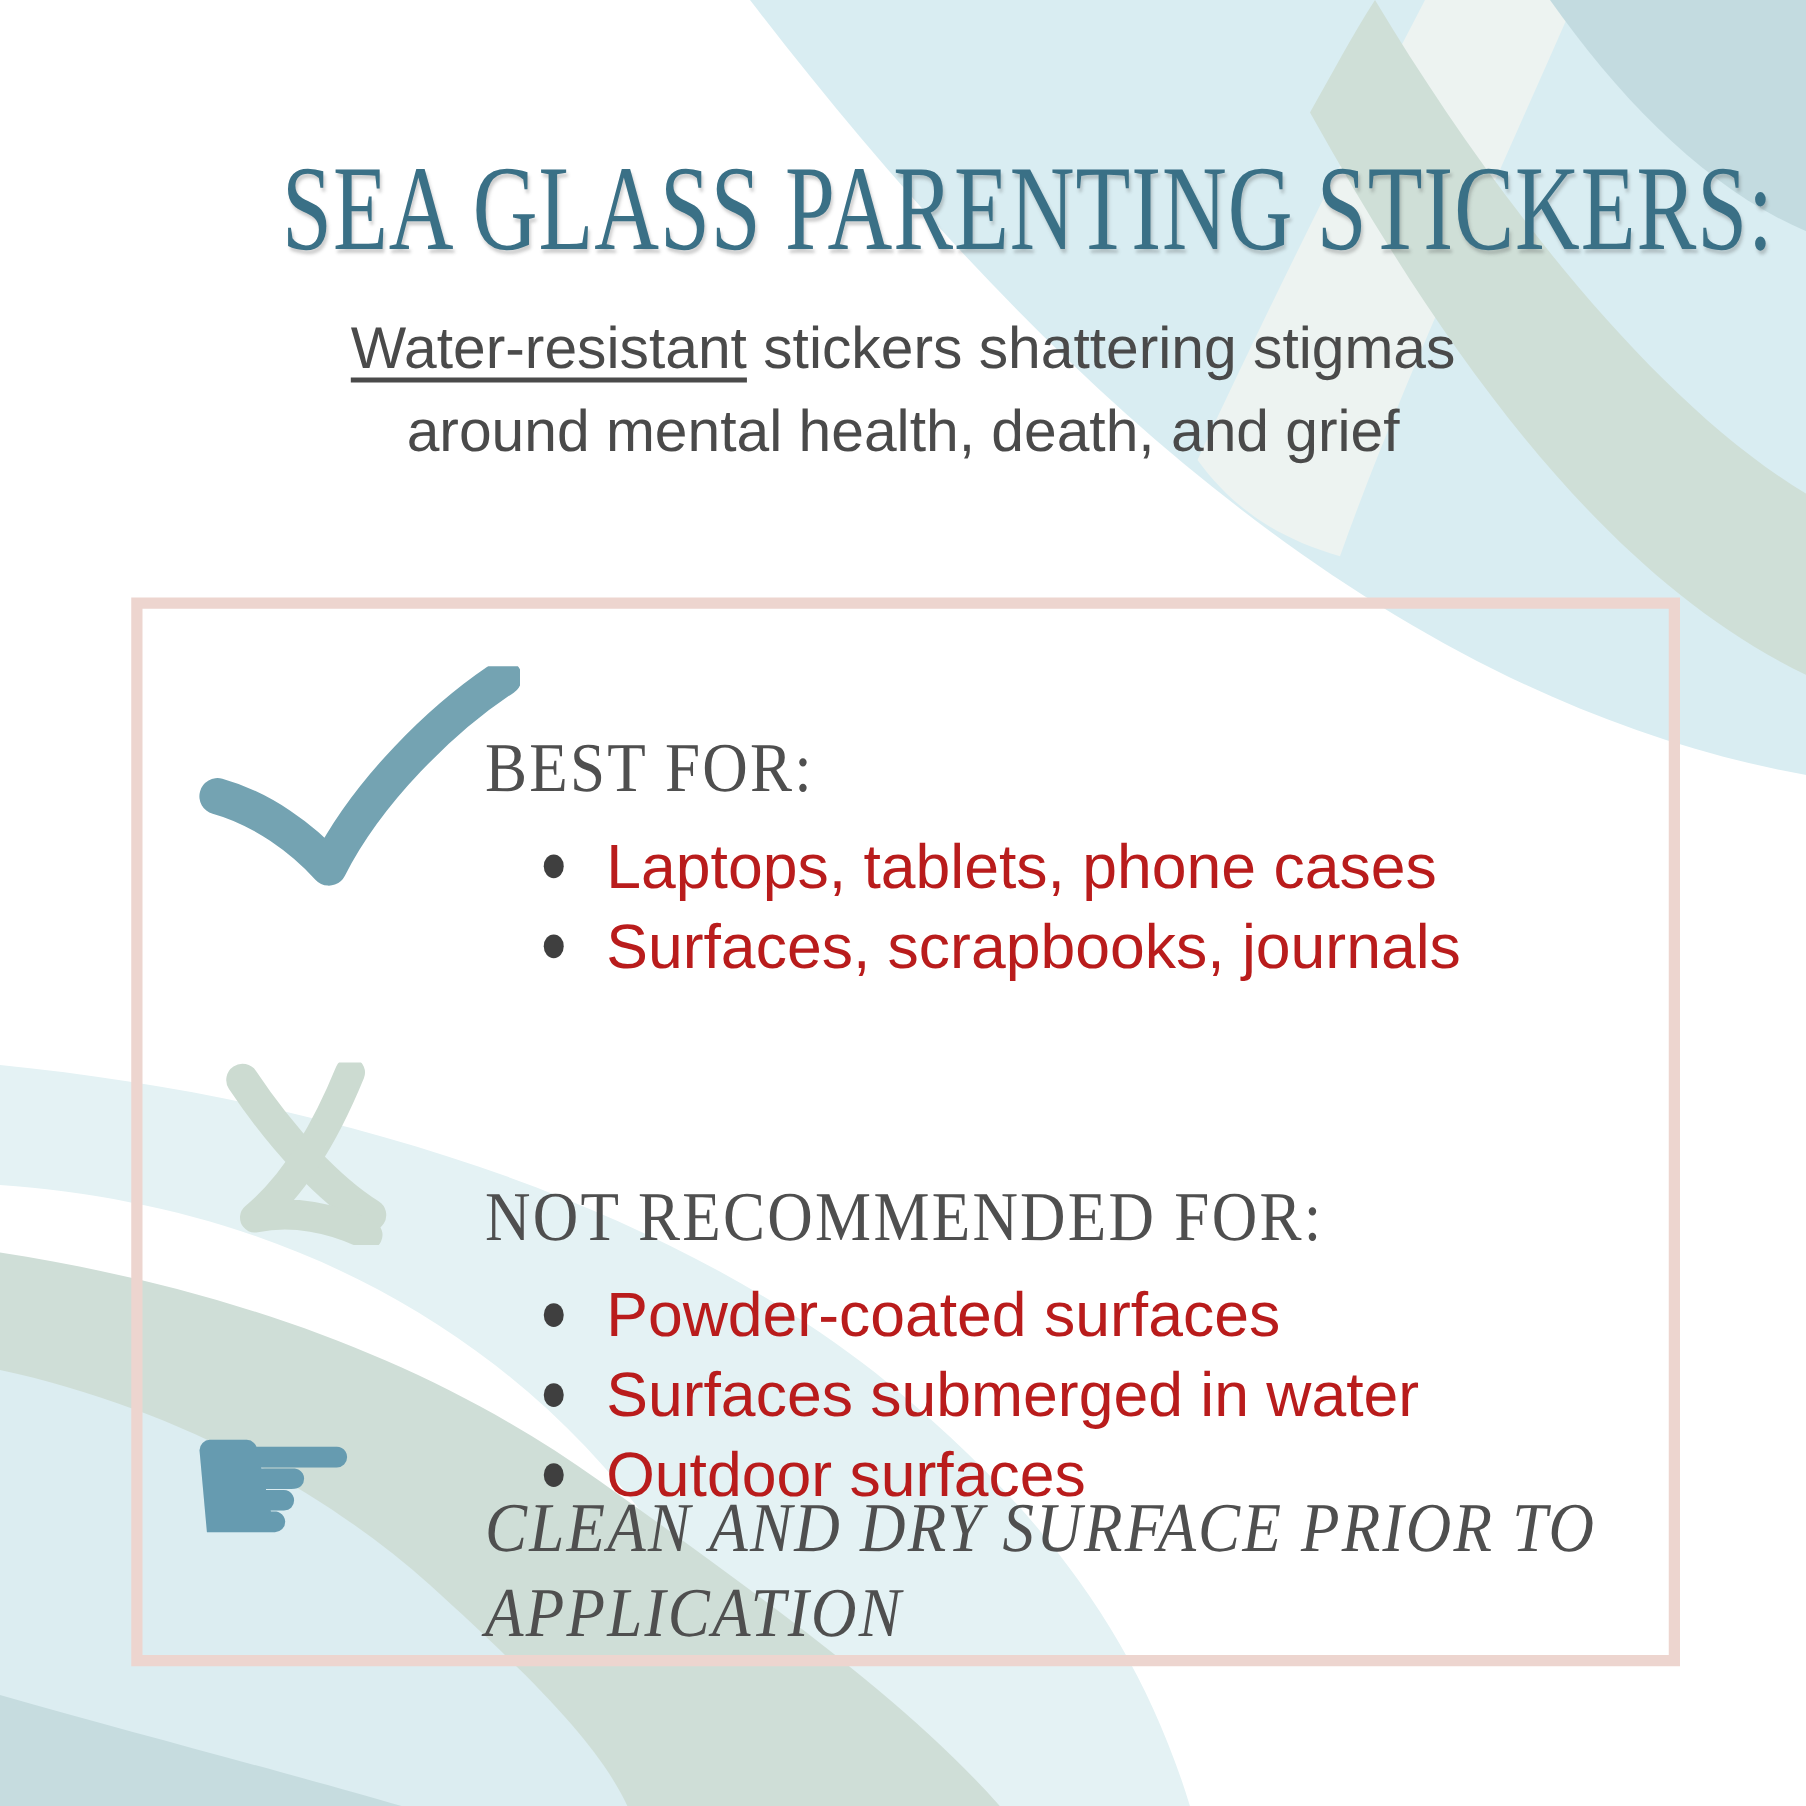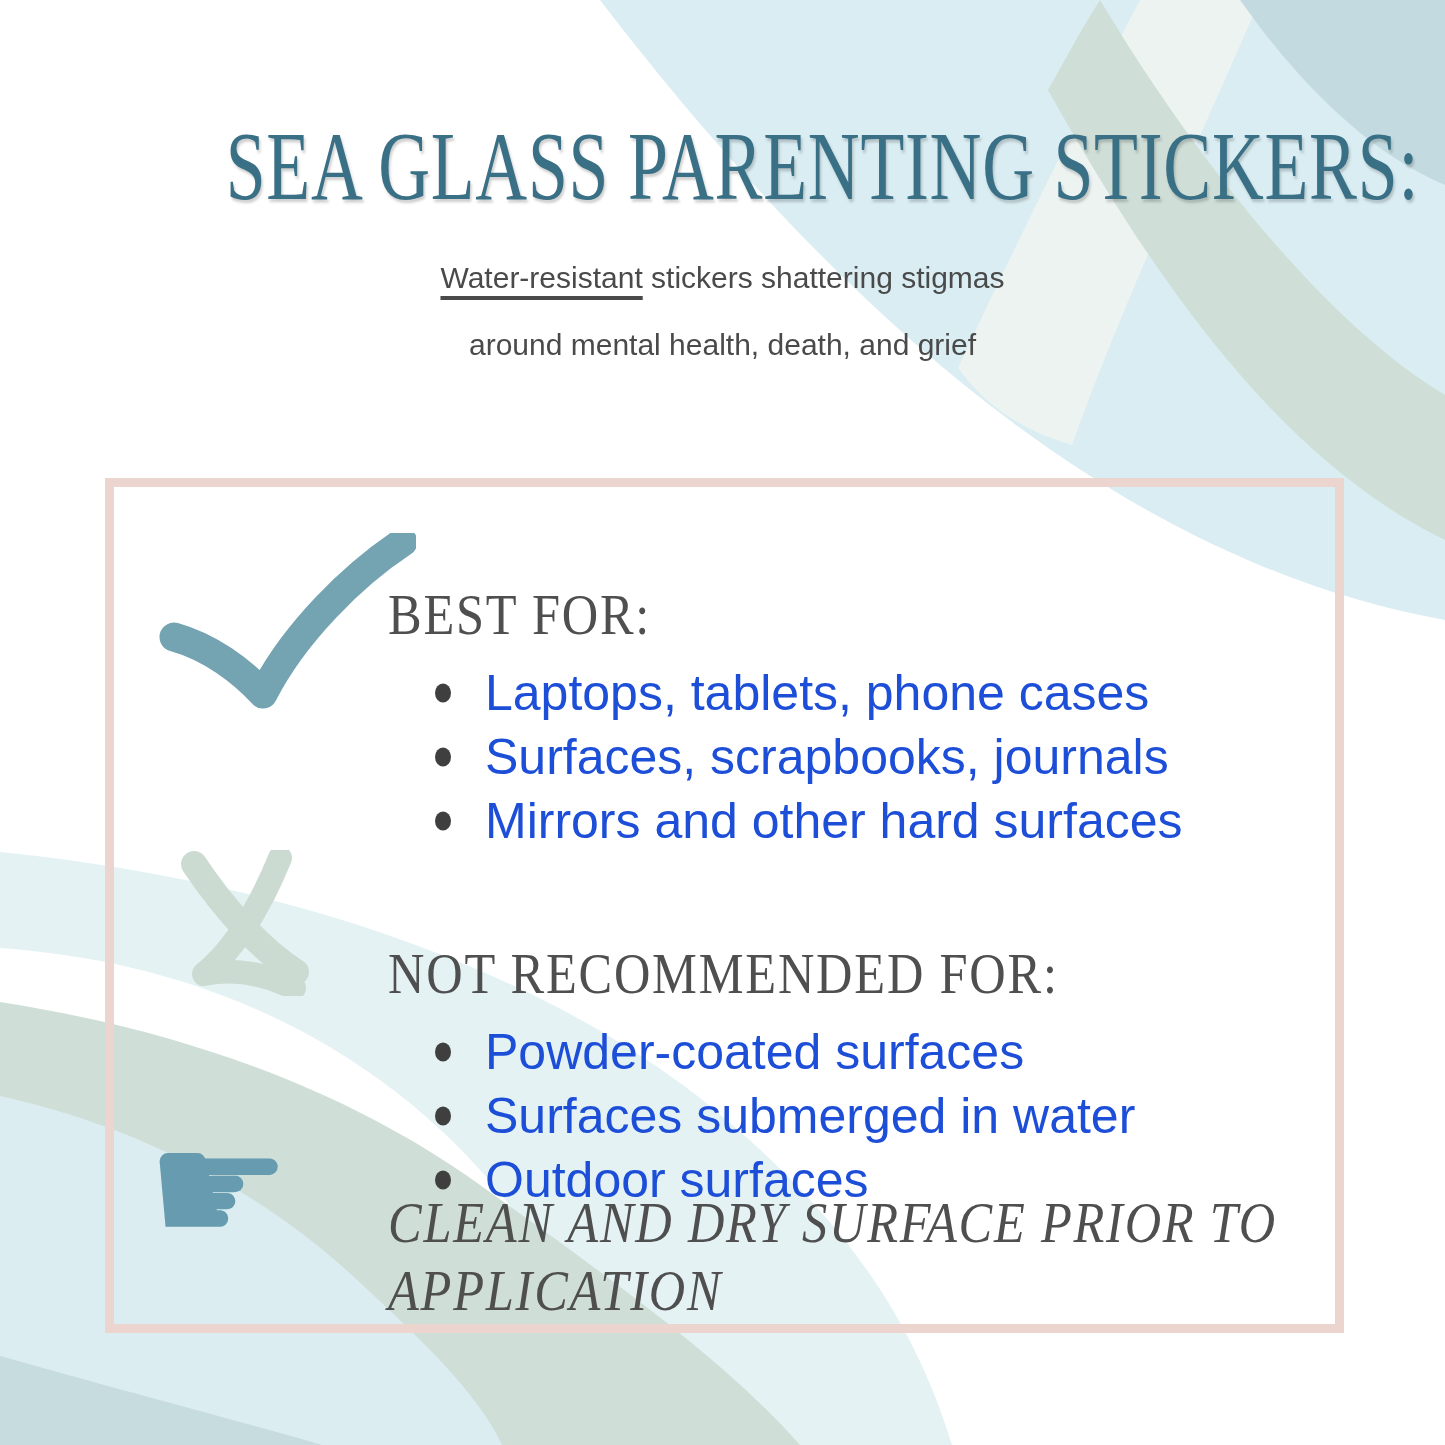--- a/index.html
+++ b/index.html
@@ -24,21 +24,21 @@
     letter-spacing:1px;
     color:#3a7086;
     white-space:nowrap;
     transform:scaleX(0.74);
     transform-origin:center top;
     text-shadow:2px 3px 3px rgba(60,60,60,0.25);
   }
   .subtitle{
     position:absolute;top:244px;left:0;width:100%;
     text-align:center;z-index:2;
-    font-size:30px;line-height:67px;color:#4a4a4a;
+    font-size:47px;line-height:67px;color:#4a4a4a;
   }
   .subtitle .ul{
     text-decoration:underline;
     text-decoration-thickness:4px;
     text-underline-offset:8px;
   }
   
   .info-box{
     position:absolute;left:105px;top:478px;
     width:1239px;height:855px;
@@ -71,21 +71,21 @@
     transform-origin:left top;
   }
   .bullet-list{
     list-style:none;
     margin:12px 0 0 45px;padding:0;
   }
   .bullet-list li{
     position:relative;
     padding-left:52px;
     font-size:50px;line-height:64px;
-    color:#1d4ed8;
+    color:#b91c1c;
   }
   .bullet-list li::before{
     content:"";
     position:absolute;left:2px;top:50%;
     transform:translateY(-50%);
     width:16px;height:19px;border-radius:50%;
     background:#3f3f3f;
   }
 </style>
 </head>
@@ -119,21 +119,20 @@
 
   <svg class="check-icon" width="258" height="182" viewBox="0 0 258 182" xmlns="http://www.w3.org/2000/svg" aria-hidden="true">
     <path d="M 16 104 C 52 114 84 138 105 161 C 136 100 195 42 245 9" fill="none" stroke="#74a3b2" stroke-width="29" stroke-linecap="round" stroke-linejoin="round"></path>
   </svg>
 
   <div class="section sec-best">
     <span class="sec-heading">BEST FOR:</span>
     <ul class="bullet-list">
       <li>Laptops, tablets, phone cases</li>
       <li>Surfaces, scrapbooks, journals</li>
-      <li>Mirrors and other hard surfaces</li>
     </ul>
   </div>
 
   <svg class="x-icon" width="144" height="146" viewBox="0 0 144 146" xmlns="http://www.w3.org/2000/svg" aria-hidden="true">
     <path d="M 26 14 C 58 62 96 102 128 122" fill="none" stroke="#ccdbd1" stroke-width="26" stroke-linecap="round"></path>
     <path d="M 112 8 C 94 52 70 96 36 124 C 66 118 98 124 126 138" fill="none" stroke="#ccdbd1" stroke-width="24" stroke-linecap="round" stroke-linejoin="round"></path>
   </svg>
 
   <div class="section sec-notrec">
     <span class="sec-heading">NOT RECOMMENDED FOR:</span>

